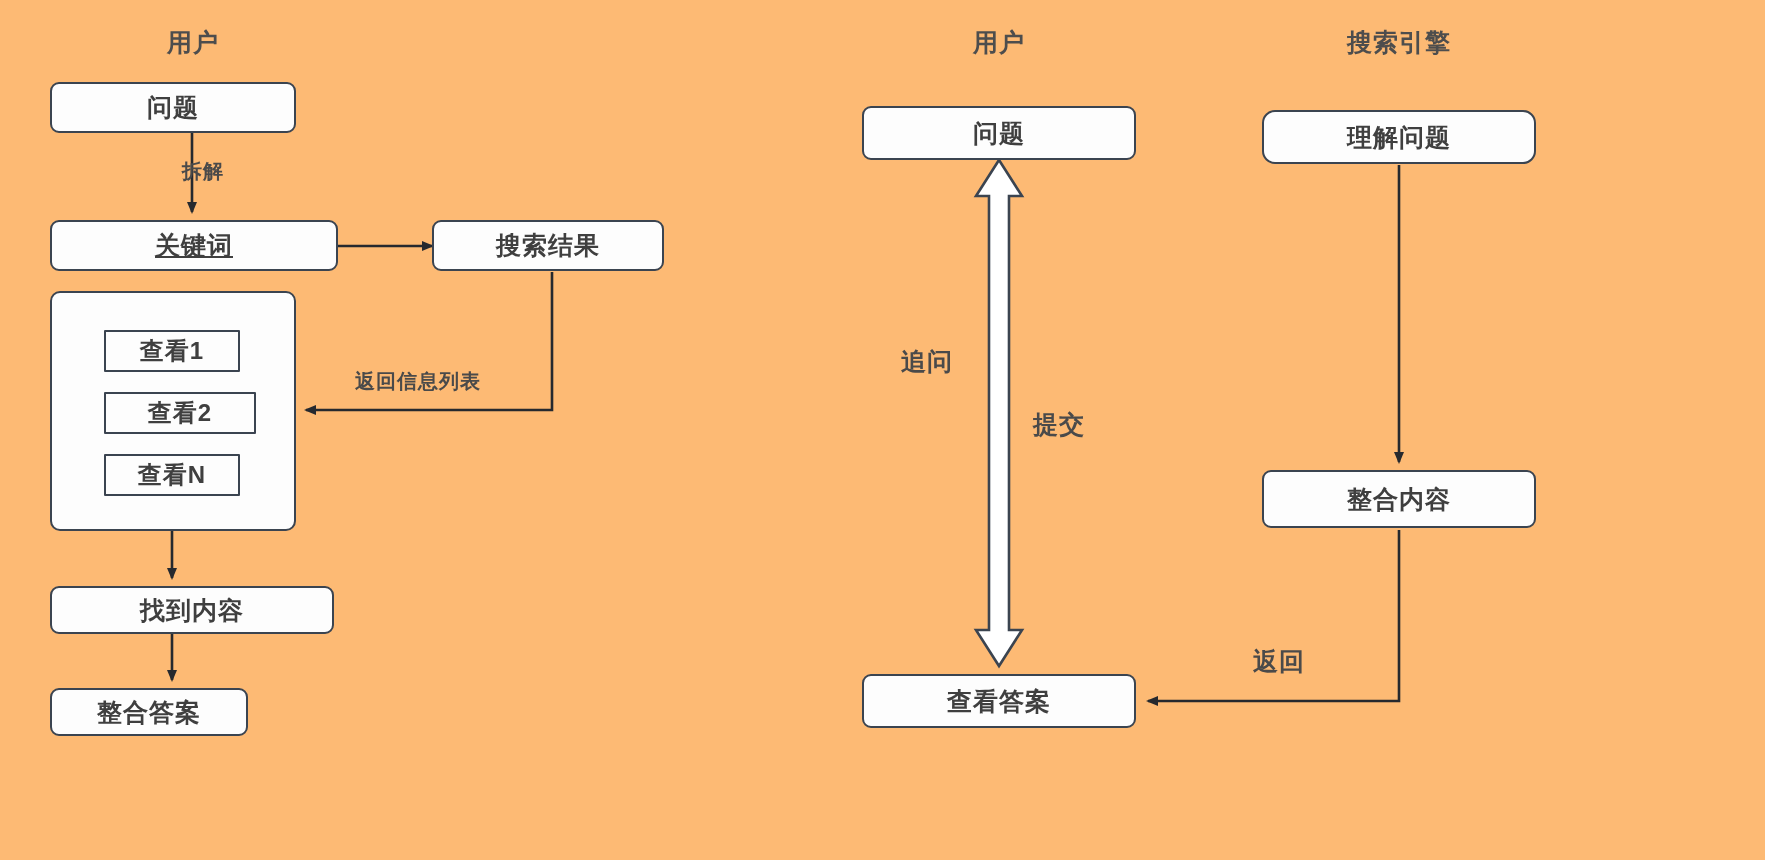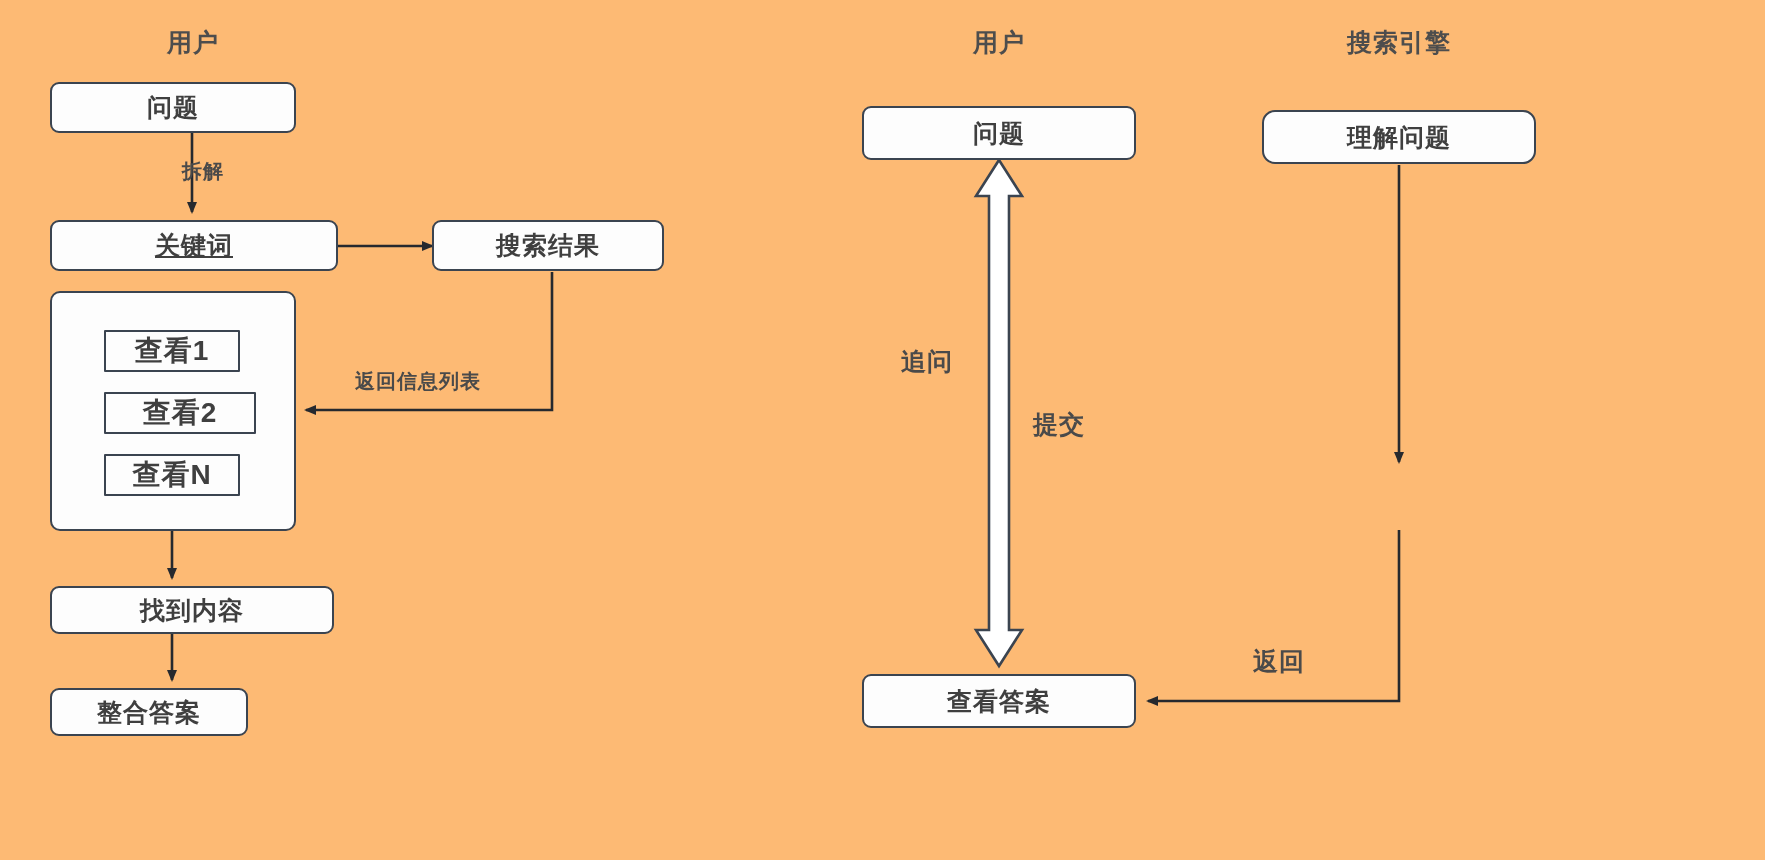--- a/index.html
+++ b/index.html
@@ -37,21 +37,21 @@
     justify-content: center;
     font-size: 25px;
     color: #3f3f3f;
     font-weight: 600;
     letter-spacing: 1px;
     white-space: nowrap;
   }
   .node.square {
     border-radius: 1px;
     border-width: 2.5px;
-    font-size: 28px;
+    font-size: 24px;
   }
   .group-box {
     position: absolute;
     box-sizing: border-box;
     border: 2.5px solid #3b4450;
     border-radius: 10px;
     background: #fdfdfd;
   }
   .edge-label {
     position: absolute;
@@ -136,18 +136,19 @@
   <div class="swim-title" style="left:1324px; top:26px; width:150px;">搜索引擎</div>
 
   <div class="node" style="left:862px; top:106px; width:274px; height:54px;">问题</div>
 
   <div class="node" style="left:1262px; top:110px; width:274px; height:54px;border-radius:13px;">理解问题</div>
 
   <div class="edge-label big" style="left:901px; top:345px;">追问</div>
 
   <div class="edge-label big" style="left:1033px; top:408px;">提交</div>
 
+  <div class="node" style="left:1262px; top:470px; width:274px; height:58px;">整合内容</div>
 
   <div class="edge-label big" style="left:1253px; top:645px;">返回</div>
 
   <div class="node" style="left:862px; top:674px; width:274px; height:54px;">查看答案</div>
 
 </div>
 
 </body></html>

